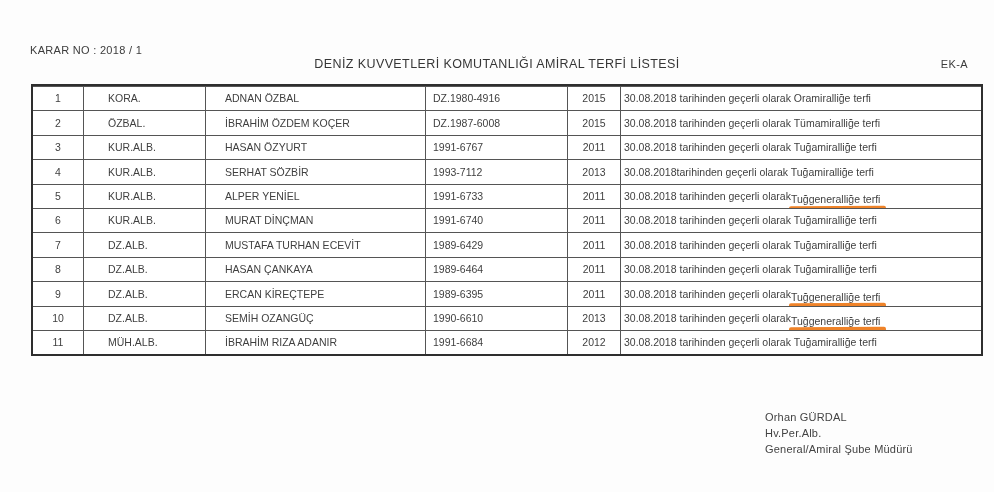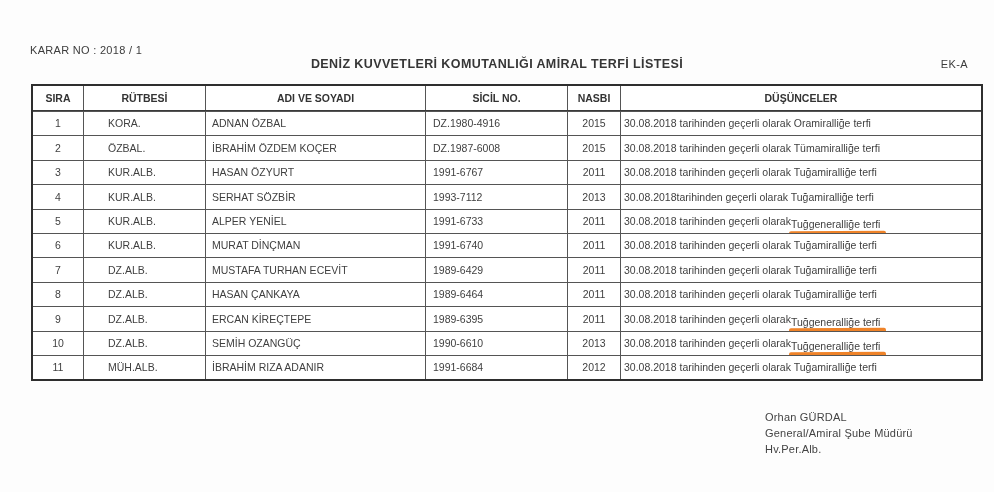--- a/index.html
+++ b/index.html
@@ -15,21 +15,21 @@
   .karar-no {
     position:absolute; left:30px; top:44px;
     font-size:11px; letter-spacing:.3px; color:#3c3c3c;
   }
   .ek-label {
     position:absolute; right:26px; top:26px;
     font-size:11px; letter-spacing:.4px; color:#3c3c3c;margin-top:32px;
   }
   .doc-title {
     position:absolute; left:0; right:0; top:57px;
-    text-align:center; font-size:12.5px; font-weight:bold;
+    text-align:center; font-size:12.5px; font-weight:normal;
     letter-spacing:.4px; color:#363636;
   }
   .promo-table {
     position:absolute; left:31px; top:84px; width:952px;
     border:2px solid var(--edge);
     background:#fff;
   }
   .tr {
     display:grid;
     grid-template-columns:50px 122px 220px 142px 53px 1fr;
@@ -44,21 +44,21 @@
   .tr.thead .td { justify-content:center; text-align:center; padding:0 2px; }
   .td {
     display:flex; align-items:center;
     font-size:10.5px; line-height:1;
     padding:0 4px;
     overflow:hidden; white-space:nowrap;
   }
   .td + .td { border-left:1px solid var(--line); }
   .c-sira { justify-content:center; }
   .c-rutbe { padding-left:24px; }
-  .c-adi { padding-left:6px; }
+  .c-adi { padding-left:19px; }
   .c-sicil { padding-left:7px; }
   .c-nasbi { justify-content:center; }
   .c-dusunce { padding-left:3px; }
   .remark-marked { position:relative;margin-top:6px; }
   .remark-marked.marked::after {
     content:""; position:absolute; left:-2px; right:-5px; bottom:-6px; height:5px;
     background:var(--hl); border-radius:2px; transform:rotate(-.35deg); opacity:.95;
   }
   .signature {
     position:absolute; left:765px; top:409px;
@@ -66,28 +66,20 @@
   }
 </style>
 </head>
 <body>
 
 <div class="karar-no">KARAR NO : 2018 / 1</div>
 <div class="ek-label">EK-A</div>
 <div class="doc-title">DENİZ KUVVETLERİ KOMUTANLIĞI AMİRAL TERFİ LİSTESİ</div>
 
 <div class="promo-table">
-  <div class="tr thead">
-    <div class="td">SIRA</div>
-    <div class="td">RÜTBESİ</div>
-    <div class="td">ADI VE SOYADI</div>
-    <div class="td">SİCİL NO.</div>
-    <div class="td">NASBI</div>
-    <div class="td">DÜŞÜNCELER</div>
-  </div>
   <div id="table-body">
   <div class="tr">
     <div class="td c-sira">1</div>
     <div class="td c-rutbe">KORA.</div>
     <div class="td c-adi">ADNAN ÖZBAL</div>
     <div class="td c-sicil">DZ.1980-4916</div>
     <div class="td c-nasbi">2015</div>
     <div class="td c-dusunce">
           <span>30.08.2018 tarihinden geçerli olarak Oramiralliğe terfi</span>
           <span class="remark-marked"></span>
@@ -211,15 +203,15 @@
     <div class="td c-dusunce">
           <span>30.08.2018 tarihinden geçerli olarak Tuğamiralliğe terfi</span>
           <span class="remark-marked"></span>
         </div>
   </div>
 </div>
 </div>
 
 <div class="signature">
   <div>Orhan GÜRDAL</div>
+  <div>Hv.Per.Alb.</div>
   <div>General/Amiral Şube Müdürü</div>
-  <div>Hv.Per.Alb.</div>
 </div>
 
 </body></html>

